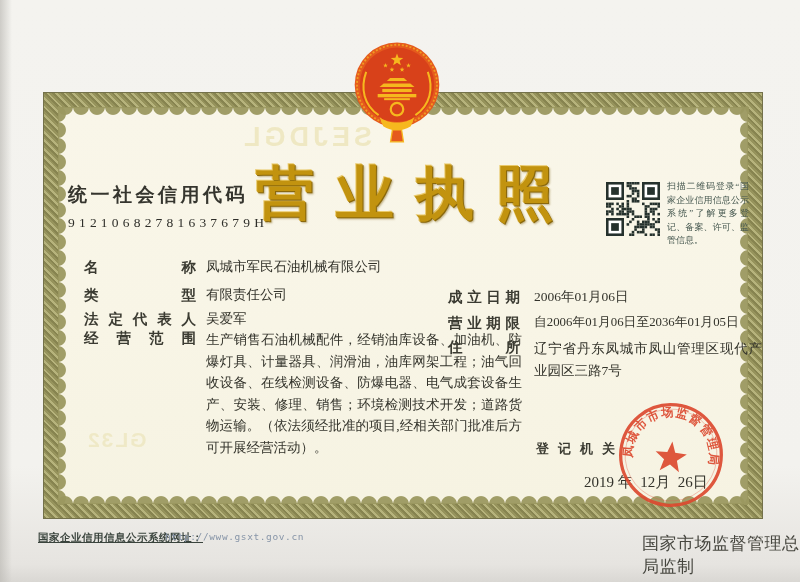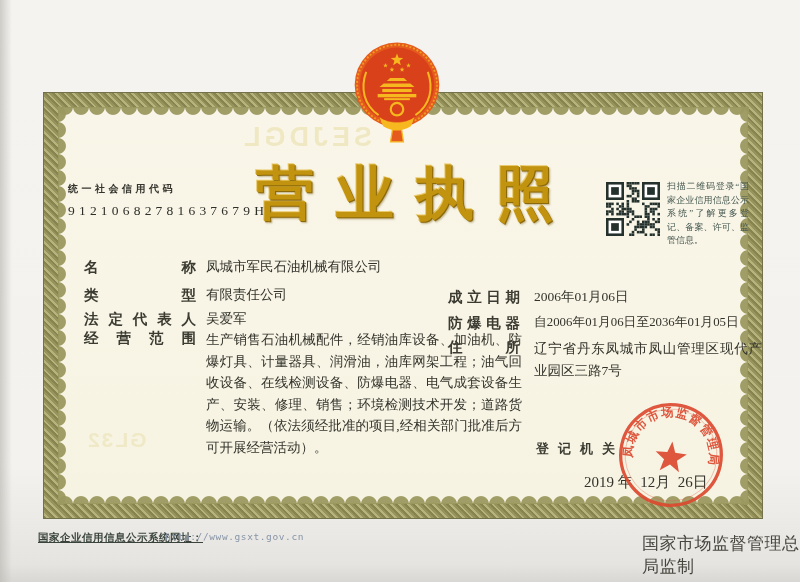--- a/index.html
+++ b/index.html
@@ -32,21 +32,21 @@
 
   .content{position:absolute;inset:0;z-index:2;}
   .emblem{position:absolute;left:351px;top:38px;width:92px;height:112px;z-index:3;}
 
   .ghost{position:absolute;transform:scaleX(-1);font-weight:bold;color:#dccf7d;
         font-family:"Liberation Sans",sans-serif;pointer-events:none;}
   .ghost-top{left:240px;top:122px;font-size:27px;letter-spacing:4px;opacity:.34;}
   .ghost-bl{left:86px;top:428px;font-size:21px;letter-spacing:2px;opacity:.28;}
 
   .credit{position:absolute;left:68px;top:182px;color:#35352e;}
-  .credit-label{font-size:10px;font-weight:bold;letter-spacing:3.5px;}
+  .credit-label{font-size:19px;font-weight:bold;letter-spacing:3.5px;}
   .credit-code{margin-top:7px;font-size:13.5px;letter-spacing:4.2px;color:#2e2e29;}
 
   .title{position:absolute;left:240px;top:155px;width:352px;margin:0;text-align:center;
         font-size:58px;font-weight:bold;letter-spacing:22px;color:#c2930f;
         text-shadow:1px 1px 0 #8a680c,2px 2px 2px rgba(122,90,10,.45),-1px -1px 0 #e9c96a;}
 
   .qr-block{position:absolute;left:606px;top:182px;width:146px;}
   .qr{position:absolute;left:0;top:0;width:54px;height:54px;}
   .qr-caption{position:absolute;left:61px;top:-2px;width:82px;font-size:9px;line-height:1.5;
         color:#44564e;text-align:justify;}
@@ -247,21 +247,21 @@
       <span class="flabel w112">法定代表人</span><span class="fvalue">吴爱军</span>
     </div>
     <div class="row" style="left:84px;top:329px">
       <span class="flabel w112">经营范围</span><span class="fvalue block w316">生产销售石油机械配件，经销油库设备、加油机、防爆灯具、计量器具、润滑油，油库网架工程；油气回收设备、在线检测设备、防爆电器、电气成套设备生产、安装、修理、销售；环境检测技术开发；道路货物运输。（依法须经批准的项目,经相关部门批准后方可开展经营活动）。</span>
     </div>
 
     <div class="row" style="left:448px;top:288px">
       <span class="flabel w72">成立日期</span><span class="fvalue">2006年01月06日</span>
     </div>
     <div class="row" style="left:448px;top:314px">
-      <span class="flabel w72">防爆电器</span><span class="fvalue" style="font-size:12.8px">自2006年01月06日至2036年01月05日</span>
+      <span class="flabel w72">营业期限</span><span class="fvalue" style="font-size:12.8px">自2006年01月06日至2036年01月05日</span>
     </div>
     <div class="row" style="left:448px;top:338px">
       <span class="flabel w72">住所</span><span class="fvalue block w228">辽宁省丹东凤城市凤山管理区现代产业园区三路7号</span>
     </div>
 
     <div class="reg-label">登记机关</div>
     <div class="reg-date">2019 年  12月  26日</div>
 
     <svg class="seal" viewBox="0 0 122 122">
       <circle cx="61" cy="61" r="52" fill="none" stroke="#dc4a30" stroke-width="3.4"></circle>

